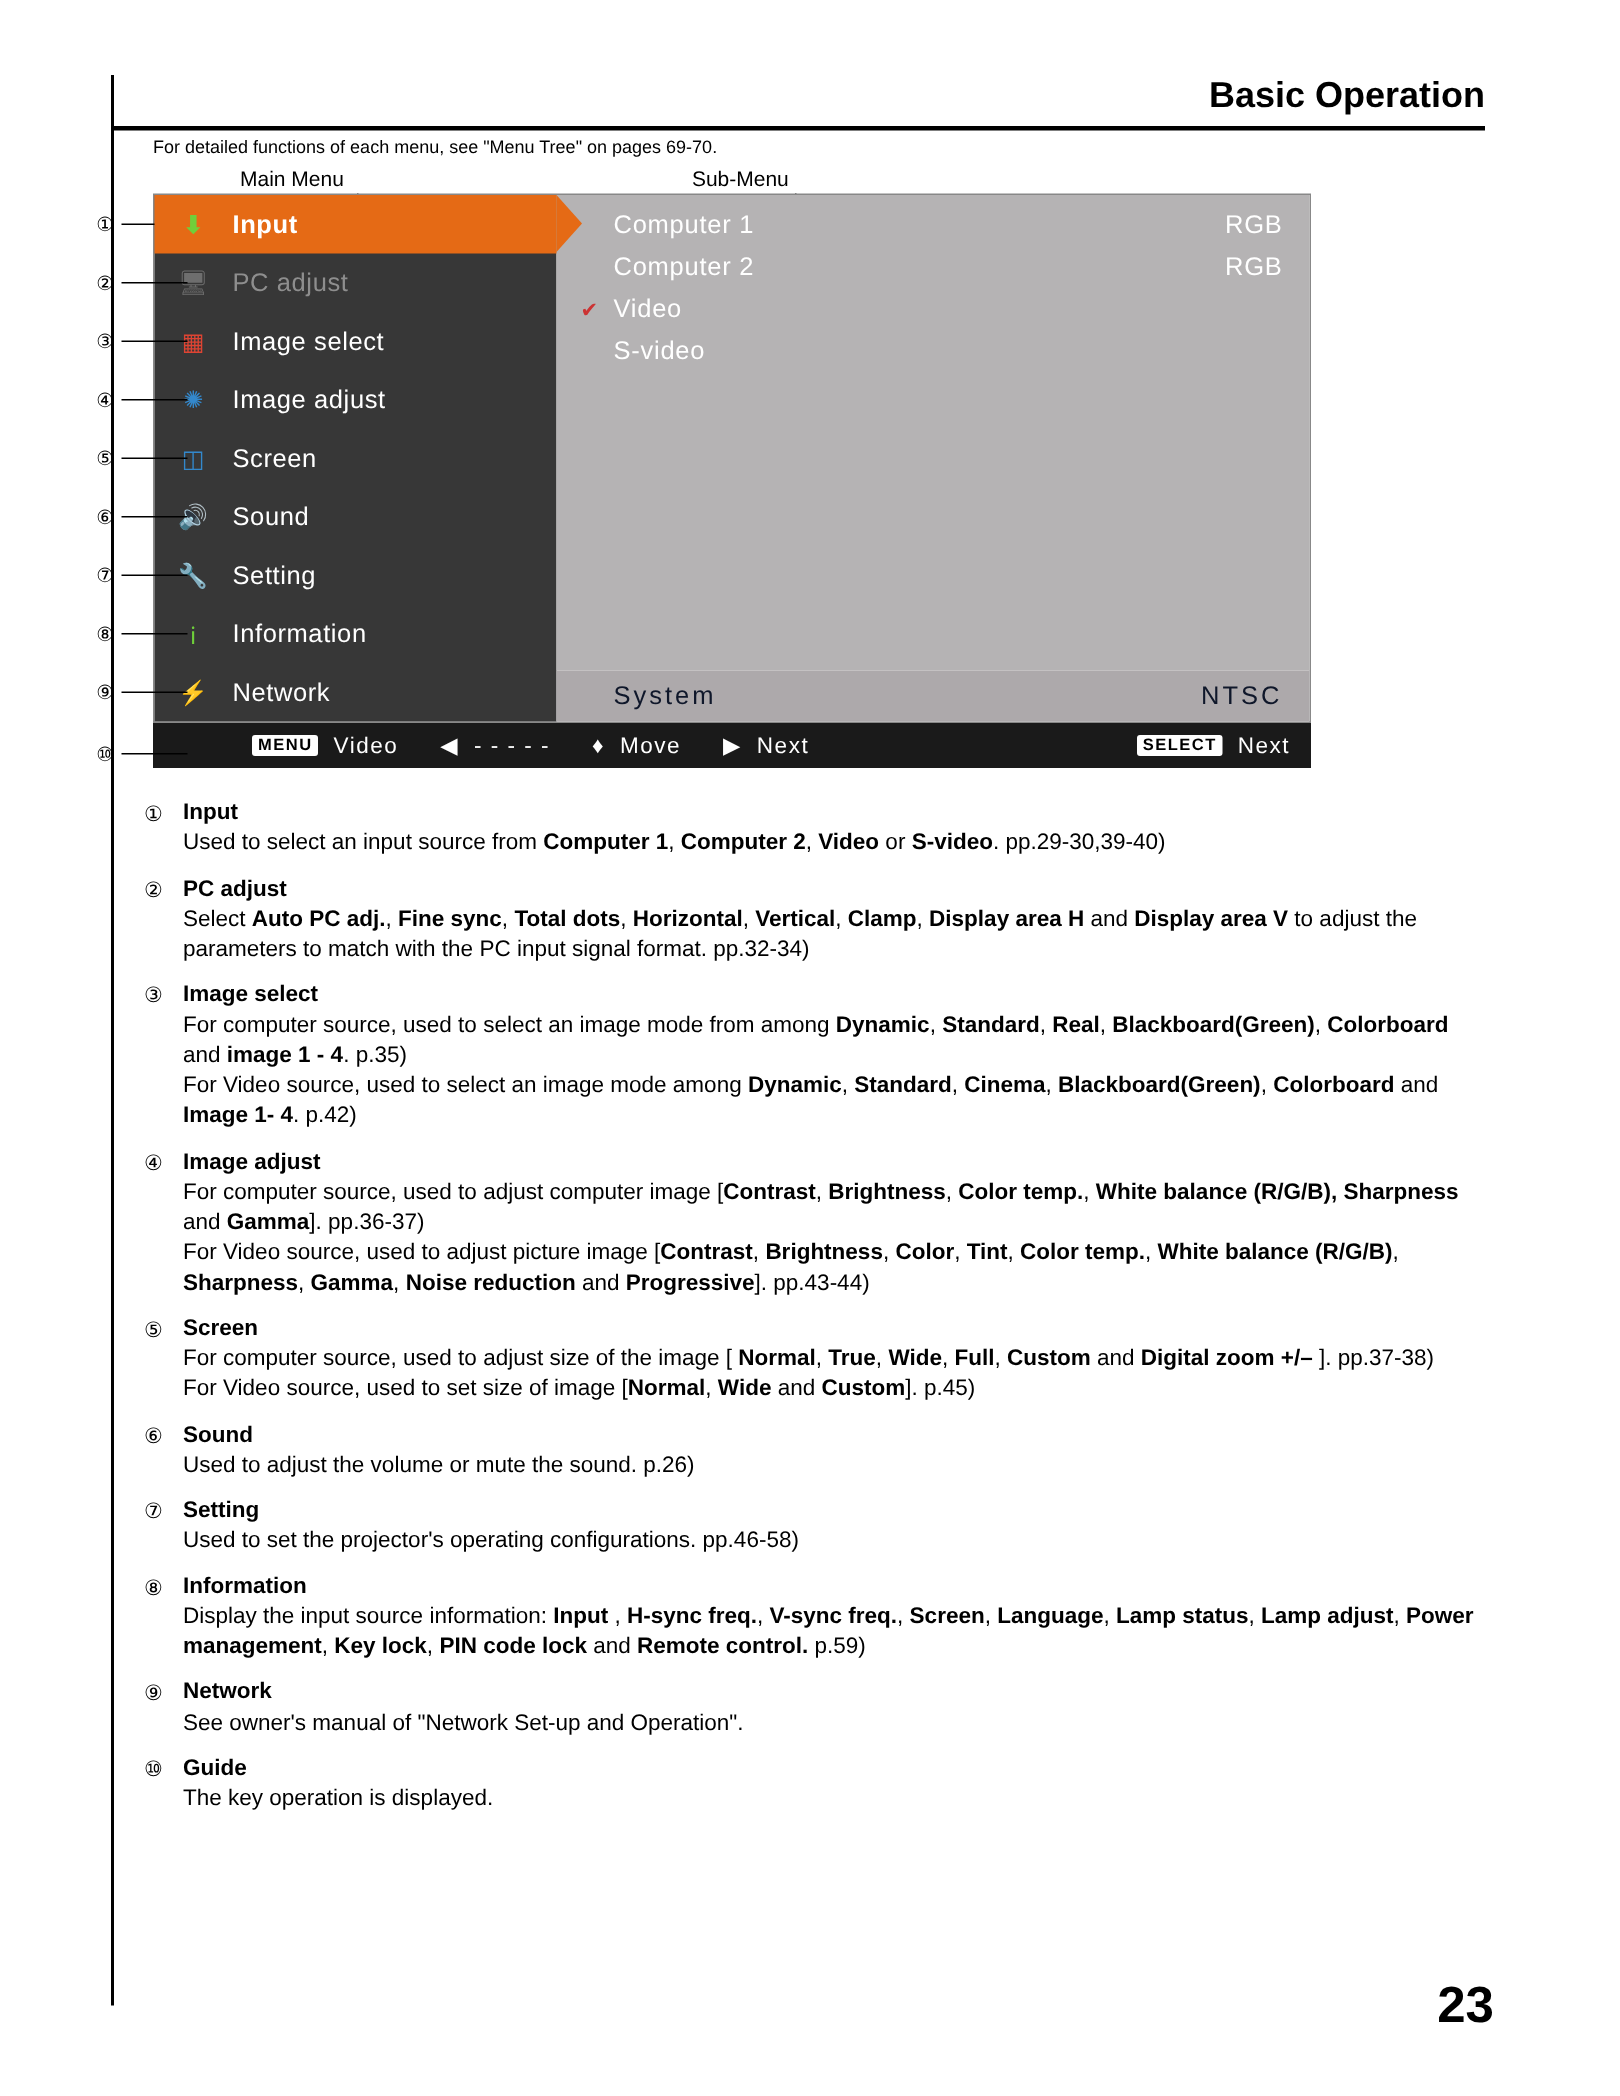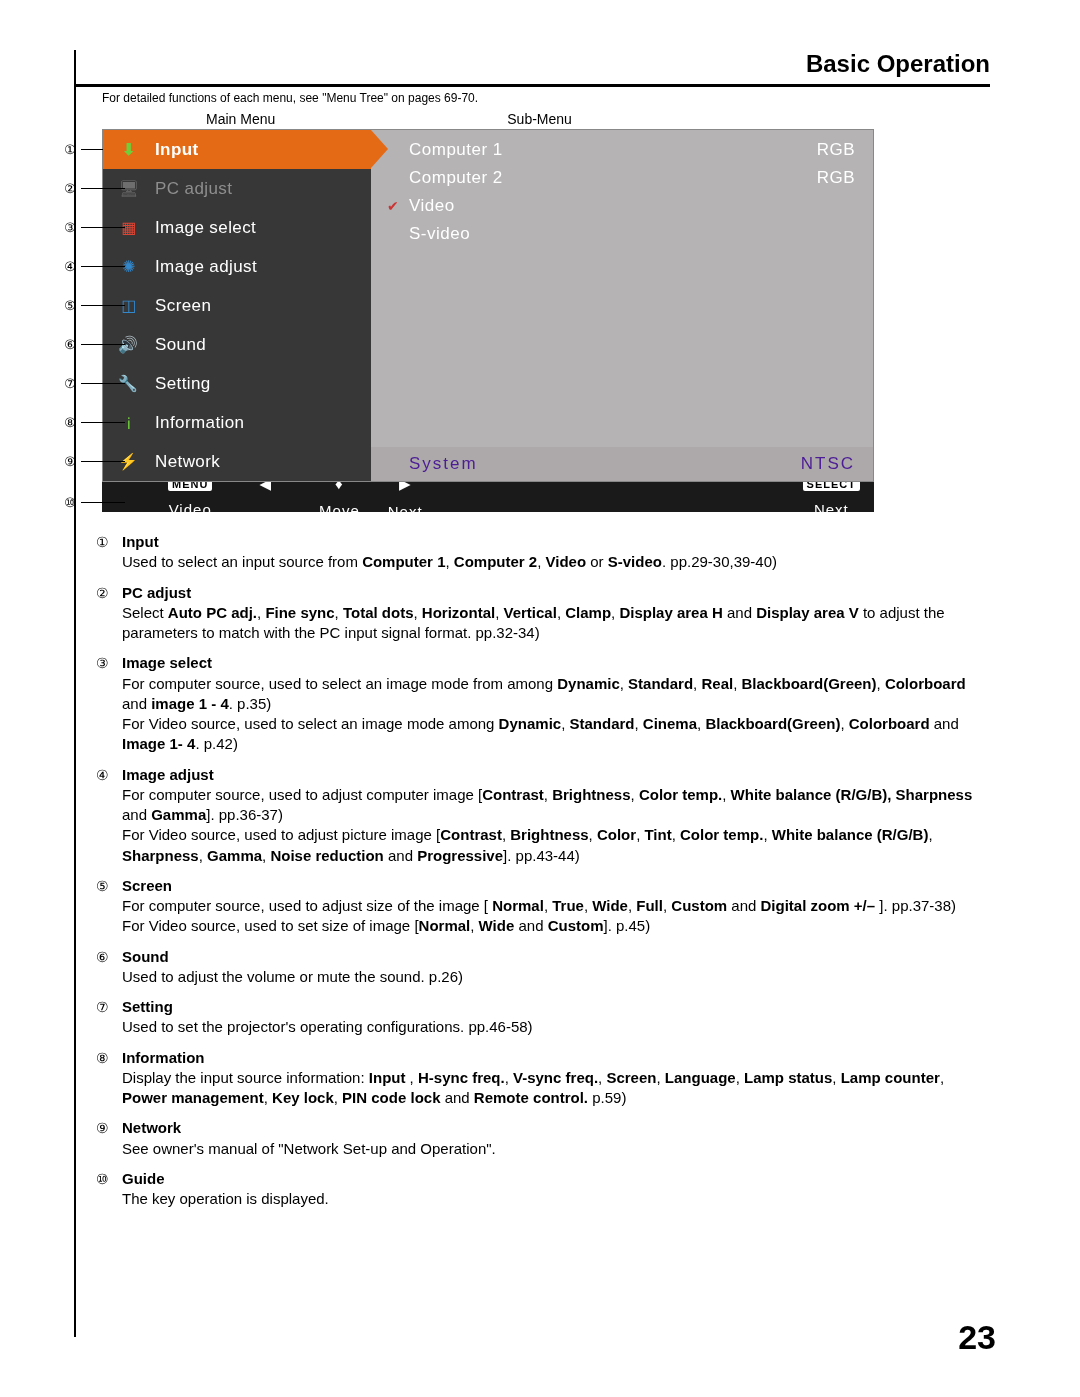--- a/index.html
+++ b/index.html
@@ -50,21 +50,21 @@
   .figure-block {
     position: relative;
     margin-left: 26px;
     margin-bottom: 20px;
   }
   .figlabels {
     display: flex;
     font-size: 14px;
     margin-bottom: 2px;
   }
-  .figlabel-main { margin-left: 104px; }
+  .figlabel-main { margin-left: 58px; }
   .figlabel-sub  { margin-left: 232px; }
 
   .leader-vertical-main, .leader-vertical-sub {
     position: absolute;
     width: 1px;
     background: #000;
     top: 18px;
     height: 22px;
   }
   .leader-vertical-main { left: 136px; }
@@ -162,41 +162,41 @@
     letter-spacing: 0.5px;
   }
   .sub-col { display: flex; flex-direction: column; gap: 4px; }
   .sub-col.right { text-align: center; align-items:flex-end; }
   .sub-item { display:flex; align-items:center; height:24px; position:relative;}
   .checkmark { color:#c33; font-size:14px; position:absolute; left:-22px;}
 
   .system-bar {
     height: 34px;
     background: #ada9ab;
-    color: #4c1d95;
+    color: #0f172a;
     display: flex;
     align-items: center;
     justify-content: space-between;
     padding: 0 18px 0 38px;
     font-size: 17px;
     letter-spacing: 2px;
   }
   .guide-bar {
     width: 100%;
     height: 30px;
     background: #1a1a1a;
     color: #fff;
     display: flex;
     align-items: center;
     font-size: 15px;
     letter-spacing: 1px;
     padding: 0 14px;
     gap: 28px;
   }
-  .gitem { display: flex; align-items: center; gap: 10px; white-space:nowrap;flex-direction:column; }
+  .gitem { display: flex; align-items: center; gap: 10px; white-space:nowrap; }
   .btn-box {
     background: #fff;
     color: #000;
     font-size: 11px;
     font-weight: bold;
     padding: 1px 4px;
     border-radius: 2px;
   }
 
   .desc-list { padding-left: 20px; font-size: 15px; line-height: 1.35; }
@@ -416,21 +416,21 @@
         <div class="desc-num">⑦</div>
         <div class="desc-body">
           <div class="desc-title">Setting</div>
           <div>Used to set the projector's operating configurations.  pp.46-58)</div>
         </div>
       </div>
       <div class="desc-item">
         <div class="desc-num">⑧</div>
         <div class="desc-body">
           <div class="desc-title">Information</div>
-          <div>Display the input source information: <b>Input</b> , <b>H-sync freq.</b>, <b>V-sync freq.</b>, <b>Screen</b>, <b>Language</b>, <b>Lamp status</b>, <b>Lamp counter</b>, <b>Power management</b>, <b>Key lock</b>, <b>PIN code lock</b> and <b>Remote control.</b>  p.59)</div>
+          <div>Display the input source information: <b>Input</b> , <b>H-sync freq.</b>, <b>V-sync freq.</b>, <b>Screen</b>, <b>Language</b>, <b>Lamp status</b>, <b>Lamp adjust</b>, <b>Power management</b>, <b>Key lock</b>, <b>PIN code lock</b> and <b>Remote control.</b>  p.59)</div>
         </div>
       </div>
       <div class="desc-item">
         <div class="desc-num">⑨</div>
         <div class="desc-body">
           <div class="desc-title">Network</div>
           <div>See owner's manual of "Network Set-up and Operation".</div>
         </div>
       </div>
       <div class="desc-item">

